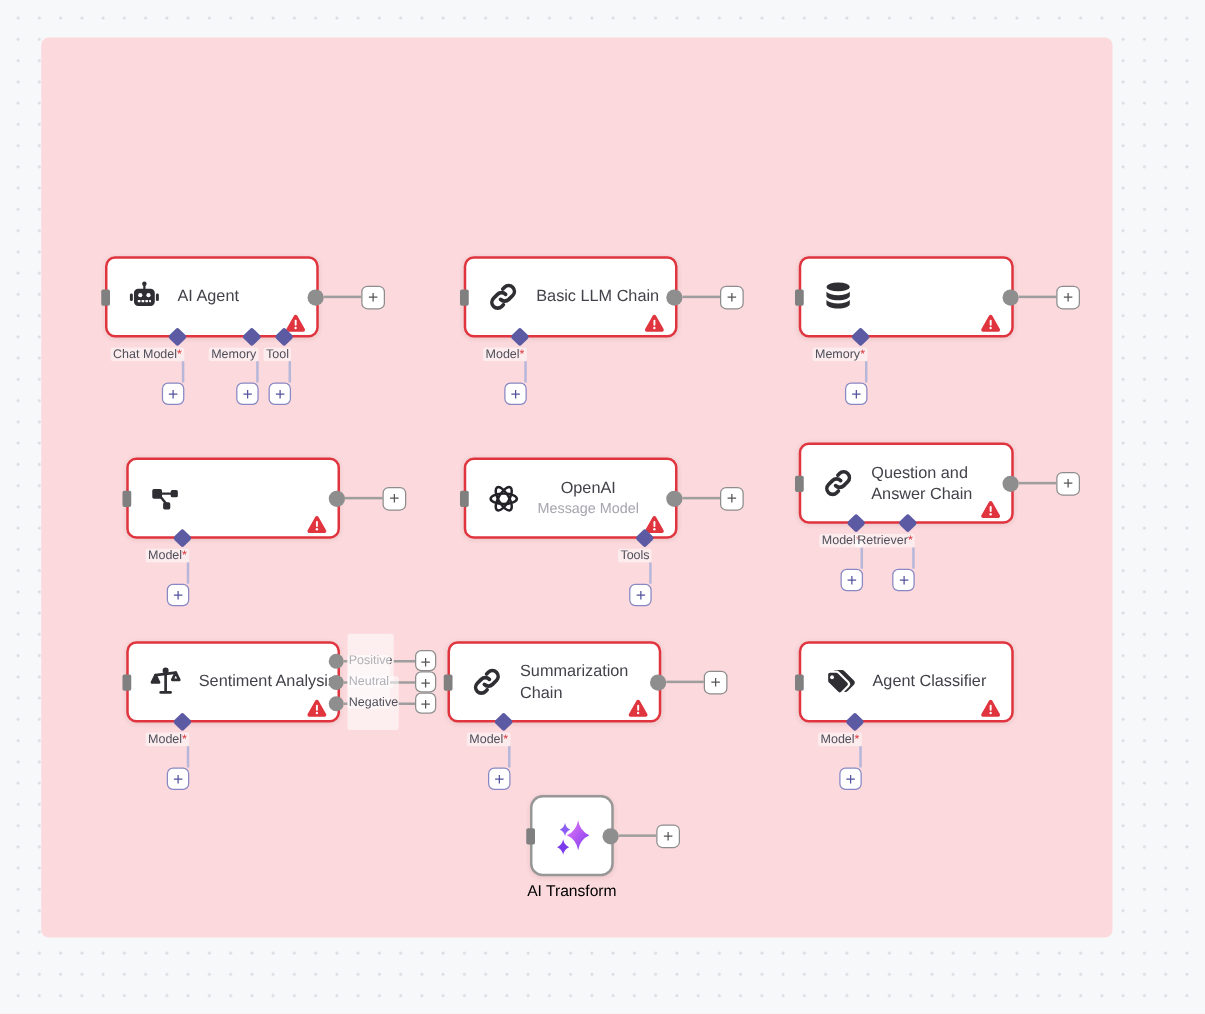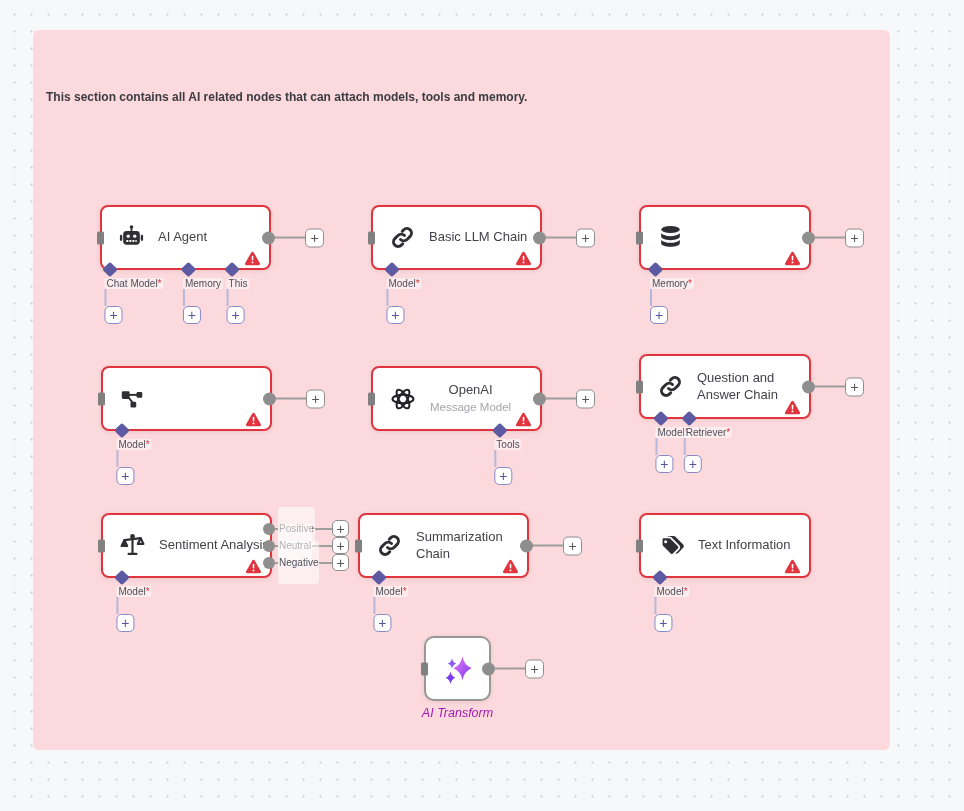--- a/index.html
+++ b/index.html
@@ -51,21 +51,21 @@
   .pbtn{
     width:19px;height:19px;border-radius:5px;background:#fff;
     display:flex;align-items:center;justify-content:center;
     font-size:14px;line-height:1;padding:0;cursor:pointer;flex:0 0 auto;
     font-family:"Liberation Sans",sans-serif;
   }
   .pbtn.gray{border:1.5px solid #8d8d8d;color:#575757;}
   .pbtn.purple{border:1.5px solid #8888c4;color:#55559e;width:18px;height:18px;}
   .pbtn.sm{width:17px;height:17px;}
   .bconn{
-    position:absolute;top:59px;display:flex;flex-direction:column;align-items:flex-start;
+    position:absolute;top:59px;display:flex;flex-direction:column;align-items:flex-end;
     transform:translateX(-50%);
   }
   .diamond{width:11px;height:11px;background:#5b5aa3;transform:rotate(45deg);border-radius:2px;}
   .blabel{
     margin-top:3px;font-size:10px;font-weight:500;color:#4f4f5a;
     background:rgba(255,255,255,.5);padding:0 2px;border-radius:2px;white-space:nowrap;
   }
   .req{color:#d9363e;}
   .vline{width:2px;height:17px;background:#b7b7da;}
   .outs3{
@@ -74,31 +74,30 @@
   }
   .orow{display:flex;align-items:center;height:12px;}
   .seg{width:3px;height:2px;background:#9e9e9e;flex:0 0 auto;}
   .olabel{
     font-size:10px;font-weight:500;color:#4f4f5a;background:rgba(255,255,255,.55);
     padding:16px 1px;border-radius:2px;white-space:nowrap;flex:0 0 auto;
   }
   .oline{flex:1;height:2px;background:#9e9e9e;}
   .nt-label{
     position:absolute;top:70px;left:50%;transform:translateX(-50%);
-    font-size:12.5px;font-weight:500;color:#a21caf;white-space:nowrap;font-style:italic;
+    font-size:12.5px;font-weight:500;color:#000000;white-space:nowrap;
   }
 </style>
 </head>
 <body>
 
 <div class="section">
-  <div class="section-desc">This section contains all AI related nodes that can attach models, tools and memory.</div>
-</div>
-
-<div class="node-wrap" style="left:100px;top:205px">
+</div>
+
+<div class="node-wrap" style="left:84px;top:205px">
   <div class="node" style="width:171px">
     <span class="in-sq"></span>
     <span class="nicon">
       <svg width="27" height="27" viewBox="0 0 24 24">
           <circle cx="12" cy="2.7" r="1.6" fill="#2e2e33"></circle>
           <rect x="11.2" y="3.5" width="1.6" height="3" fill="#2e2e33"></rect>
           <rect x="4.6" y="6.2" width="14.8" height="12.2" rx="3" fill="#2e2e33"></rect>
           <rect x="1.7" y="9.6" width="2.1" height="5.4" rx="1" fill="#2e2e33"></rect>
           <rect x="20.2" y="9.6" width="2.1" height="5.4" rx="1" fill="#2e2e33"></rect>
           <circle cx="9.1" cy="10.8" r="1.5" fill="#fff"></circle>
@@ -138,21 +137,21 @@
   <div class="bconn" style="left:103px">
     <span class="diamond"></span>
     <span class="blabel"><span>Memory</span><span class="req"></span></span>
     <span class="vline"></span>
     <button class="pbtn purple">
         <span>+</span>
       </button>
   </div>
   <div class="bconn" style="left:138px">
     <span class="diamond"></span>
-    <span class="blabel"><span>This</span><span class="req"></span></span>
+    <span class="blabel"><span>Tool</span><span class="req"></span></span>
     <span class="vline"></span>
     <button class="pbtn purple">
         <span>+</span>
       </button>
   </div>
 </div>
 
 <div class="node-wrap" style="left:371px;top:205px">
   <div class="node" style="width:171px">
     <span class="in-sq"></span>
@@ -452,21 +451,21 @@
   <div class="node" style="width:172px">
     <span class="in-sq"></span>
     <span class="nicon">
       <svg width="28" height="28" viewBox="0 0 24 24">
           <path d="M9.5 3.5h4.8c.6 0 1.1.2 1.5.6l6.6 6.6c.8.8.8 2.1 0 2.9l-4.3 4.3c-.8.8-2.1.8-2.9 0l-6.6-6.6a2 2 0 0 1-.6-1.5V5.5c0-1.1.9-2 2-2z" fill="#2e2e33"></path>
           <path d="M5.5 4.5h4.8c.6 0 1.1.2 1.5.6l6.6 6.6c.8.8.8 2.1 0 2.9l-4.3 4.3c-.8.8-2.1.8-2.9 0l-6.6-6.6a2 2 0 0 1-.6-1.5V6.5c0-1.1.9-2 2-2z" fill="#2e2e33" stroke="#fff" stroke-width="1.5"></path>
           <circle cx="7.4" cy="8.4" r="1.3" fill="#fff"></circle>
         </svg>
     </span>
     <div class="ntext" style="max-width:104px">
-        <div>Text Information</div>
+        <div>Agent Classifier</div>
       </div>
     <span class="warn">
       <svg width="17" height="15" viewBox="0 0 24 22">
           <path d="M10.2 2.1c.8-1.4 2.8-1.4 3.6 0l9 15.7c.8 1.4-.2 3.2-1.8 3.2H3c-1.6 0-2.6-1.8-1.8-3.2z" fill="#e0353f"></path>
           <rect x="10.9" y="7" width="2.3" height="7" rx="1.1" fill="#fff"></rect>
           <circle cx="12" cy="16.7" r="1.4" fill="#fff"></circle>
         </svg>
     </span>
   </div>
   <div class="bconn" style="left:33px">

